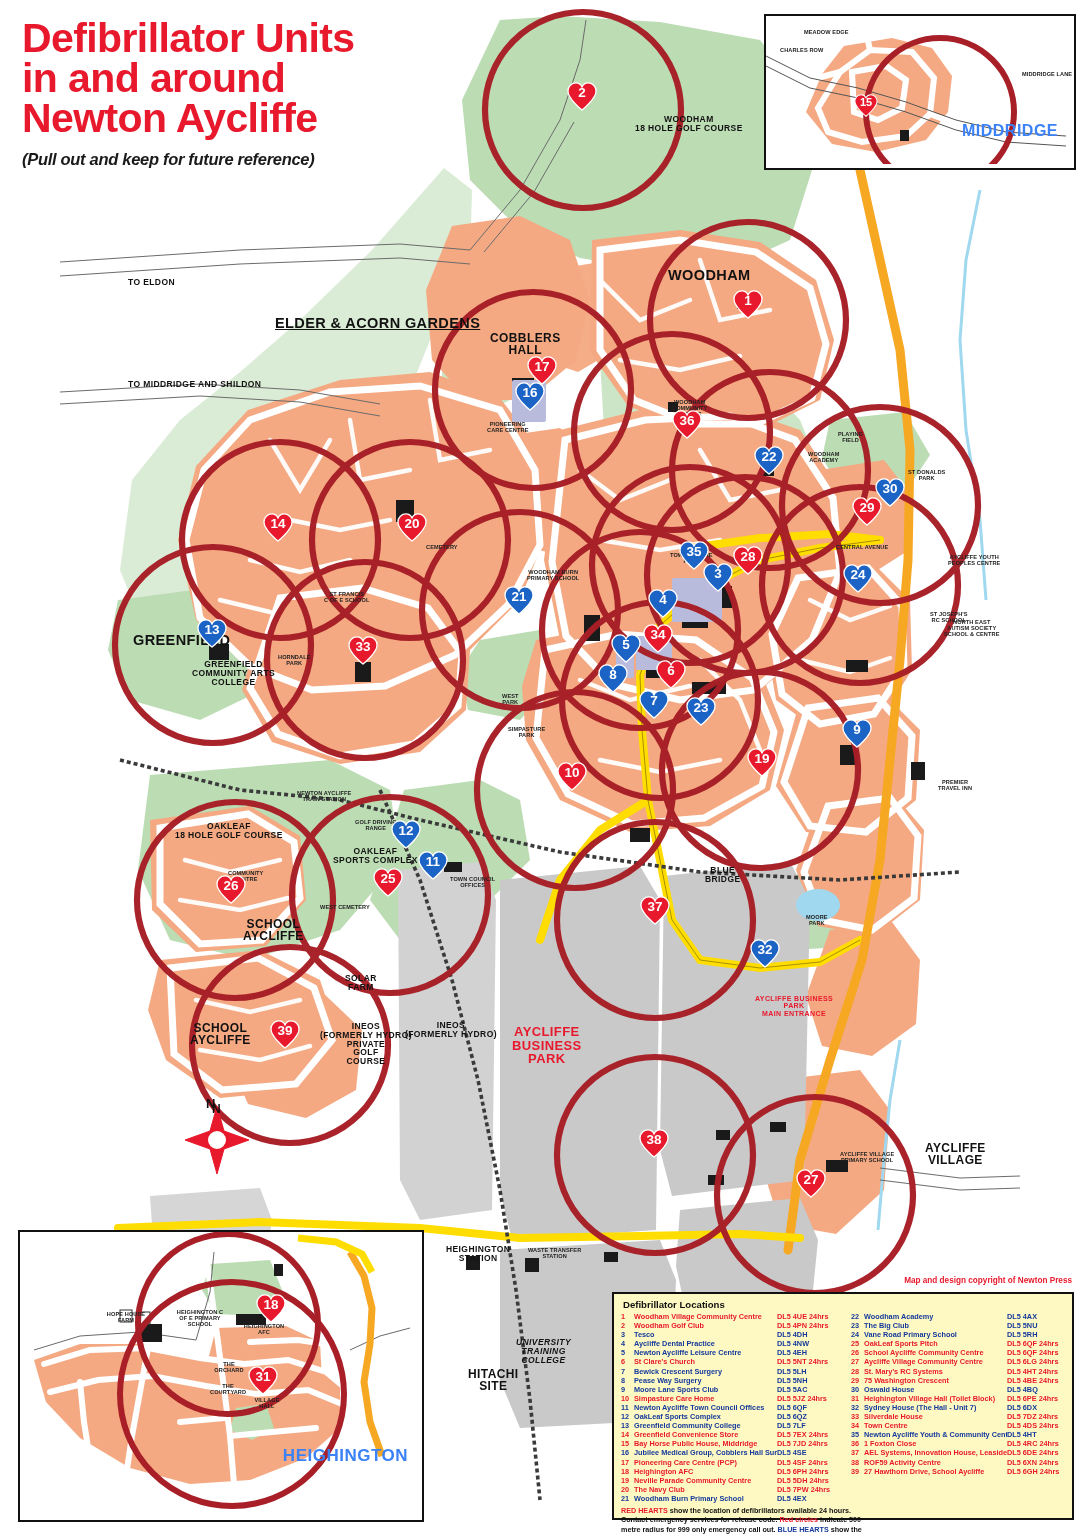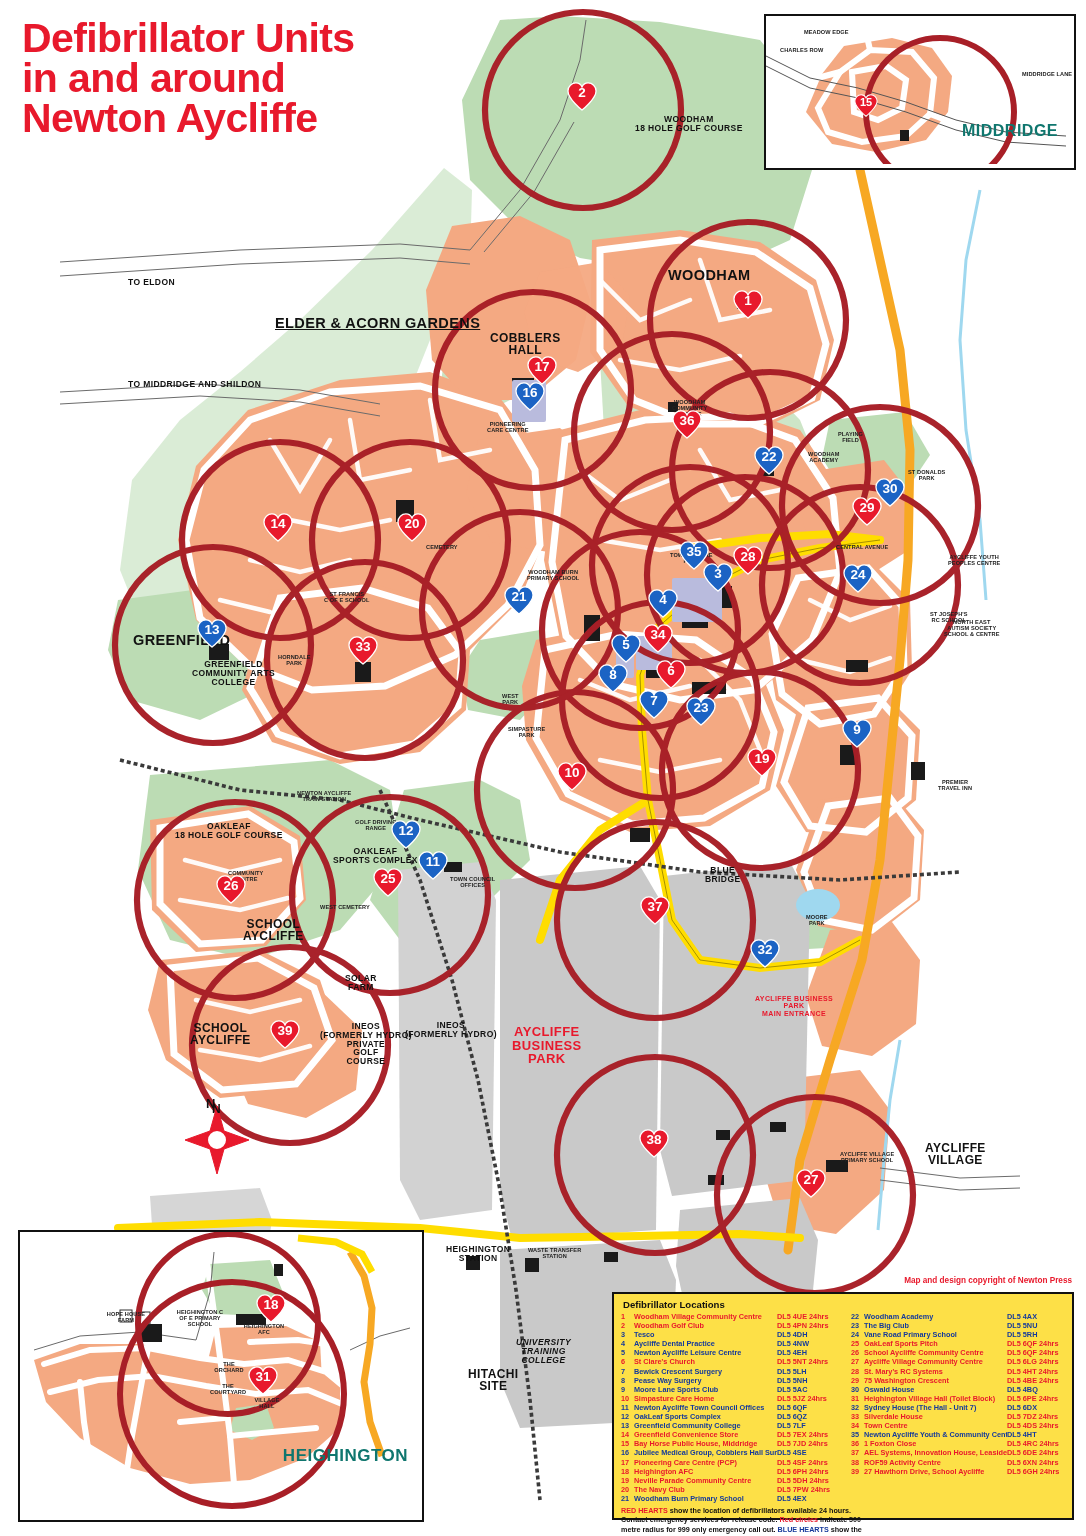--- a/index.html
+++ b/index.html
@@ -38,25 +38,25 @@
                font-family:"Liberation Sans",sans-serif;}
   .marker.sm{width:24px;height:23px;}
   .marker.sm .hs{width:24px;height:23px;}
   .marker.sm .num{width:24px;top:2px;font-size:11px;}
 
   
   .inset{position:absolute;background:#fff;border:2.5px solid #111;z-index:50;
          overflow:hidden;}
   #inset-middridge{left:764px;top:14px;width:308px;height:152px;}
   #inset-heighington{left:18px;top:1230px;width:402px;height:288px;}
-  .inset-name{position:absolute;font-weight:bold;color:#0f766e;z-index:6;text-align:center;}
+  .inset-name{position:absolute;font-weight:bold;color:#3b82f6;z-index:6;text-align:center;}
 
   
   #legend{position:absolute;left:612px;top:1292px;width:462px;height:228px;
-          background:#fde047;border:2.5px solid #111;z-index:70;
+          background:#fef9c3;border:2.5px solid #111;z-index:70;
           padding:5px 7px 4px 7px;box-sizing:border-box;}
   #legend-title{font-size:9.6px;font-weight:bold;color:#111;margin:0 0 2px 2px;}
   .leg-cols{display:flex;gap:8px;}
   .leg-col{width:222px;}
   .leg-row{display:flex;font-size:7.3px;font-weight:bold;line-height:9.1px;
            white-space:nowrap;}
   .leg-num{width:13px;text-align:left;flex:none;}
   .leg-nm{flex:1 1 auto;overflow:hidden;}
   .leg-pc{width:66px;flex:none;text-align:left;}
   .c-red{color:#e8192c;}
@@ -599,20 +599,21 @@
       <span class="num">39</span>
     </div>
   </div>
 
 <div id="title-block">
   <h1 id="main-title">
     <span>Defibrillator Units</span>
     <span>in and around</span>
     <span>Newton Aycliffe</span>
   </h1>
+  <div id="subtitle">(Pull out and keep for future reference)</div>
 </div>
 
 <div class="inset" id="inset-middridge">
   <svg width="304" height="148" viewBox="0 0 304 148">
     <rect width="304" height="148" fill="#fff"></rect>
     <path d="M40,96 L56,58 L78,30 L126,22 L166,32 L186,60 L182,96 L160,124
              L110,136 L66,128 Z" fill="#f4a982"></path>
     <g stroke="#fff" stroke-width="6" fill="none" stroke-linecap="round">
       <path d="M52,92 L74,56 L104,34 L146,36 L168,62 L164,98 L140,120 L96,126 L62,116 Z"></path>
       <path d="M86,56 L120,50 L140,64 L136,92 L112,104 L88,96 Z"></path>

